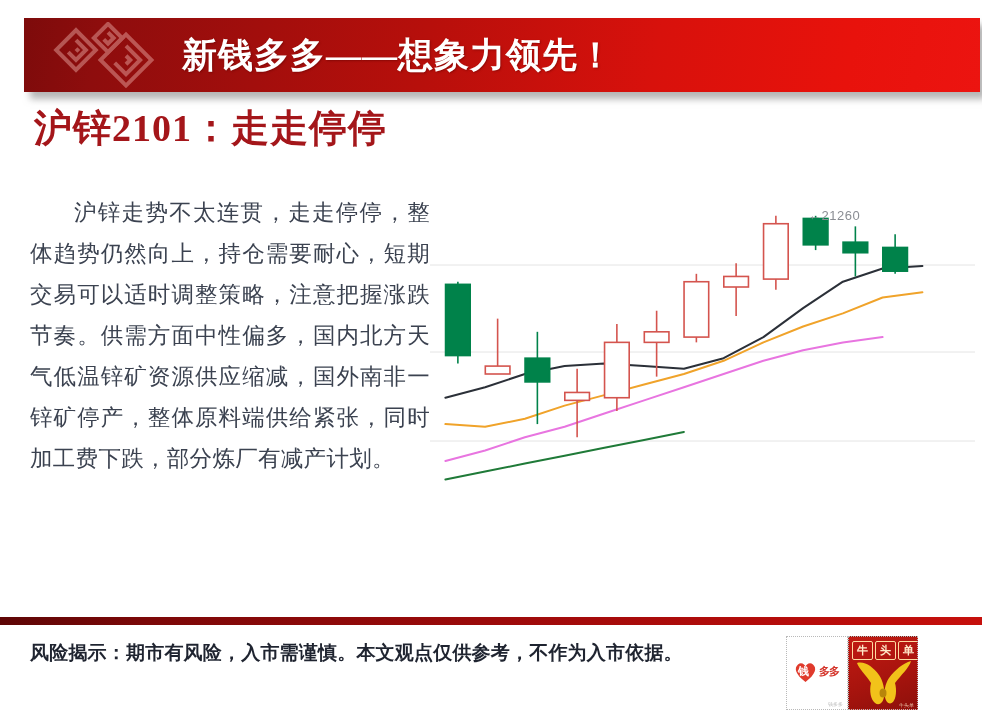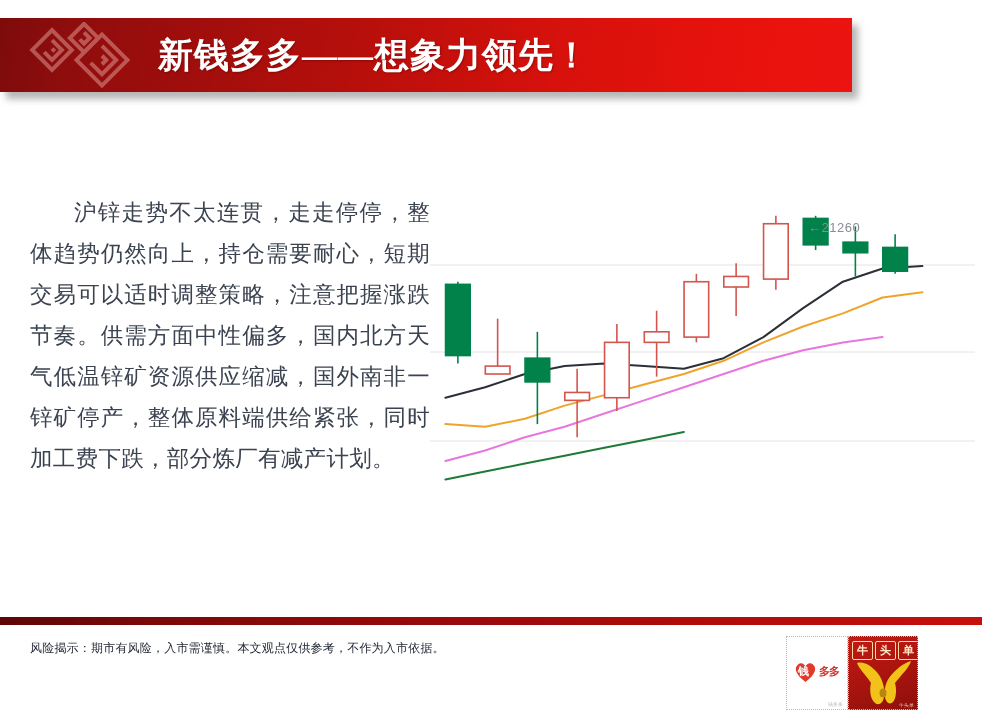--- a/index.html
+++ b/index.html
@@ -7,21 +7,21 @@
     width:982px;height:720px;
     background:#ffffff;
     font-family:"Liberation Serif","DejaVu Serif",serif;
     overflow:hidden;
     position:relative;
   }
   #page{position:relative;width:982px;height:720px;overflow:hidden;background:#fff;}
 
   
   .header-banner{
-    position:absolute;left:0;top:18px;width:852px;height:74px;
+    position:absolute;left:24px;top:18px;width:956px;height:74px;
     background:linear-gradient(100deg,#7d0b0b 0%,#8e0d0d 8%,#b70f0b 42%,#d8110c 66%,#e8120c 86%,#ec1410 100%);
     box-shadow:6px 7px 7px rgba(120,120,120,.55);
     overflow:hidden;
   }
   .header-logo{
     position:absolute;left:22px;top:4px;width:120px;height:66px;
     opacity:.5;
   }
   .header-title{
     position:absolute;left:158px;top:50%;transform:translateY(-50%);
@@ -63,32 +63,31 @@
   .chart-wrap{
     position:absolute;left:430px;top:190px;width:545px;height:310px;
   }
   .chart-svg{display:block;width:545px;height:310px;}
   .price-label{
     position:absolute;left:808px;top:208px;
     font-size:13px;color:#8a8d93;
     font-family:"Liberation Sans","DejaVu Sans",sans-serif;
     white-space:nowrap;
     letter-spacing:.5px;
-    margin-top:12px;
   }
 
   
   .footer-rule{
     position:absolute;left:0;top:617px;width:982px;height:8px;
     background:linear-gradient(90deg,#5e0606 0%,#7c0808 15%,#9c0a0a 50%,#b70d0b 82%,#c6100c 100%);
   }
   .footer-text{
     position:absolute;left:30px;top:640px;
-    font-size:12px;color:#1f2430;
-    font-weight:400;
+    font-size:19px;color:#1f2430;
+    font-weight:700;
     letter-spacing:.2px;
     white-space:nowrap;
     font-family:"Liberation Serif","DejaVu Serif",serif;
   }
   .footer-stamps{
     position:absolute;left:786px;top:636px;width:132px;height:74px;
     display:flex;
   }
   .stamp{
     position:relative;height:74px;
@@ -149,20 +148,21 @@
         <g transform="translate(80,38) rotate(45) translate(-18,-18)">
           <rect x="0" y="0" width="36" height="36"></rect>
           <path d="M8 8 H28 V28 H12"></path>
           <path d="M15 15 H21 V21"></path>
         </g>
       </g>
     </svg>
     <div class="header-title">新钱多多——想象力领先！</div>
   </div>
 
+  <div class="slide-title">沪锌2101：走走停停</div>
 
   <div class="body-text">沪锌走势不太连贯，走走停停，整体趋势仍然向上，持仓需要耐心，短期交易可以适时调整策略，注意把握涨跌节奏。供需方面中性偏多，国内北方天气低温锌矿资源供应缩减，国外南非一锌矿停产，整体原料端供给紧张，同时加工费下跌，部分炼厂有减产计划。</div>
 
   <div class="chart-wrap">
     <svg class="chart-svg" viewBox="0 0 545 310" preserveAspectRatio="none">
       <g id="gridlines">
           <line x1="0" x2="545" y1="75" y2="75" stroke="#e4e4e4" stroke-width="1"></line>
           <line x1="0" x2="545" y1="162" y2="162" stroke="#e4e4e4" stroke-width="1"></line>
           <line x1="0" x2="545" y1="251" y2="251" stroke="#e4e4e4" stroke-width="1"></line>
         </g>

